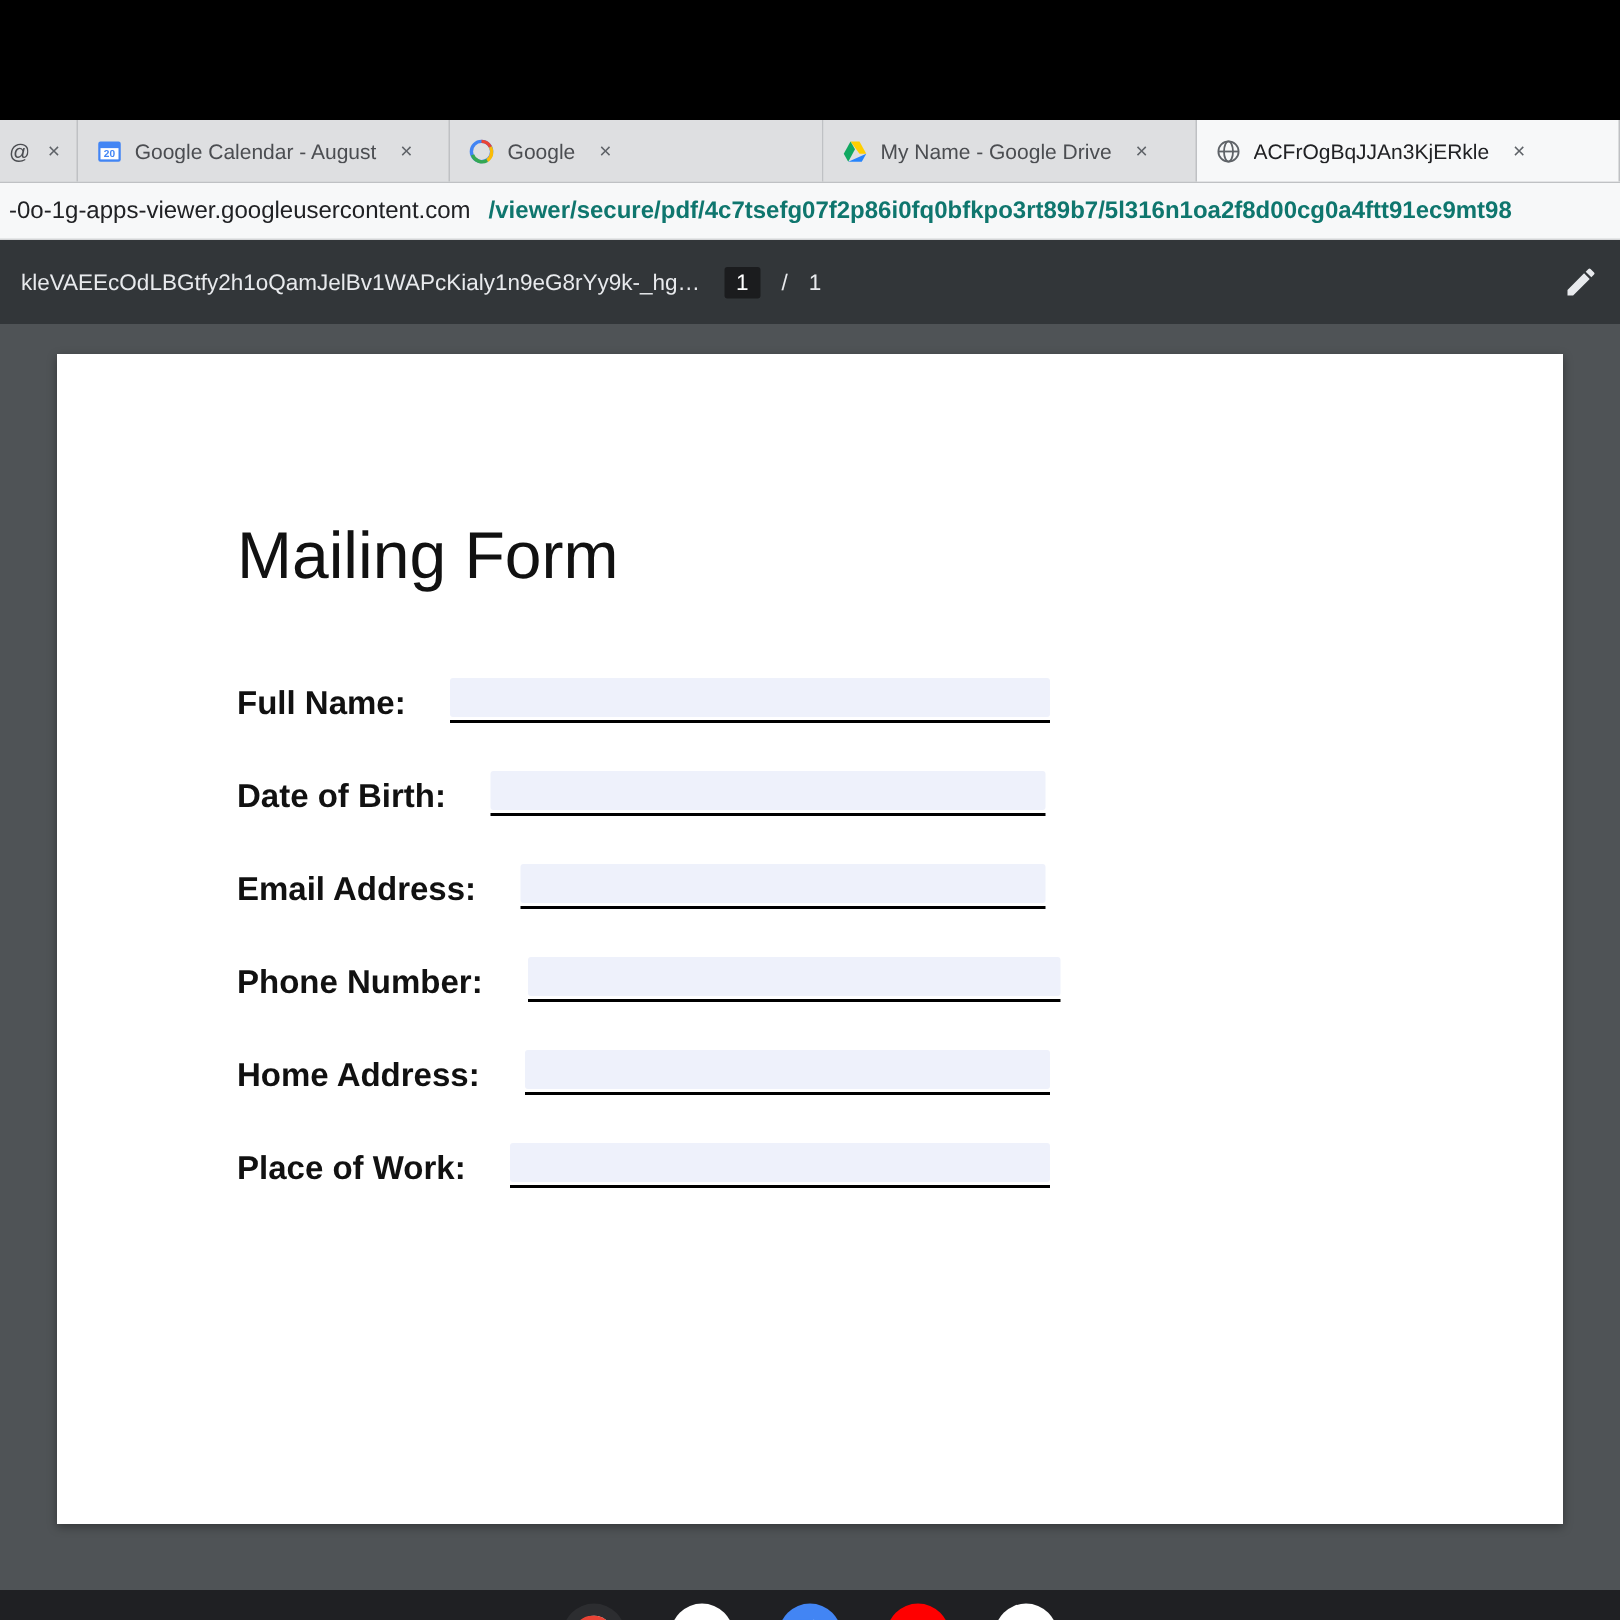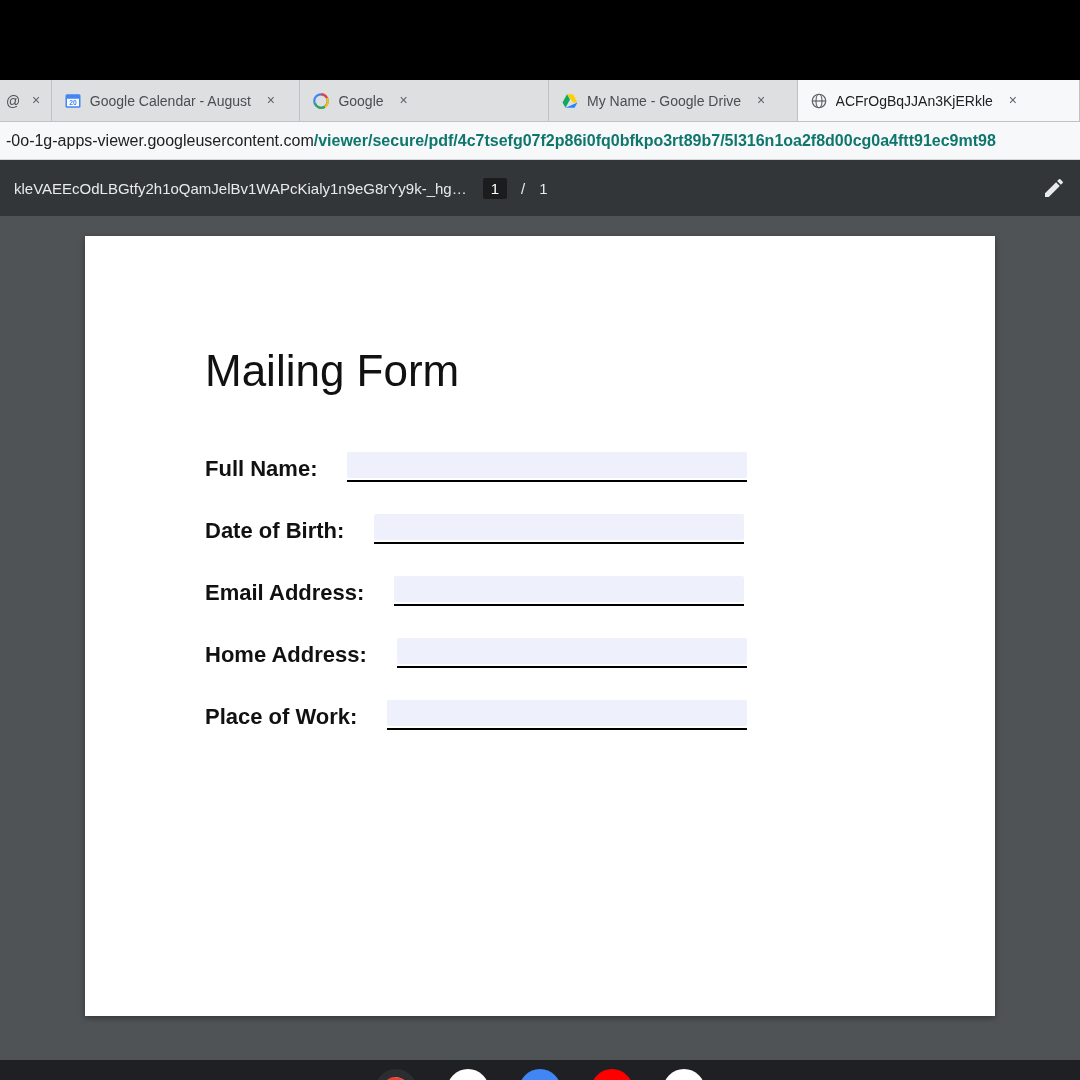--- a/index.html
+++ b/index.html
@@ -43,20 +43,21 @@
     height:38px;
     background:#f7f8f9;
     display:flex;
     align-items:center;
     padding:0 6px;
     font-size:16px;
     color:#202124;
     border-bottom:1px solid #d4d5d7;
     white-space:nowrap;
     overflow:hidden;
+    gap:12px;
   }
   .omnibar .url-main { color:#202124; }
   .omnibar .url-path { color:#0f766e;font-weight:bold; }
   
   .pdf-toolbar {
     height:56px;
     background:#323639;
     color:#e8eaed;
     display:flex;
     align-items:center;
@@ -89,21 +90,21 @@
   .viewer-area {
     background:#4f5356;
     height:calc(1080px - 40px - 42px - 38px - 56px - 60px); 
     display:flex;
     justify-content:center;
     overflow:hidden;
     padding-top:20px;
   }
   .page {
     background:#fff;
-    width:910px;
+    width:1004px;
     height:780px;
     box-shadow:0 2px 6px rgba(0,0,0,.35);
     padding:110px 120px 40px 120px;
     position:relative;
   }
   .page h1 {
     font-size:44px;
     font-weight:400;
     color:#111;
     margin-bottom:60px;
@@ -241,20 +242,26 @@
           <span class="hl"></span>
         </span>
     </div>
     <div class="form-row">
       <span class="field-label">Email Address:</span>
       <span class="field-line" style="width:350px">
           <span class="hl"></span>
         </span>
     </div>
     <div class="form-row">
+      <span class="field-label">Phone Number:</span>
+      <span class="field-line" style="width:355px">
+          <span class="hl"></span>
+        </span>
+    </div>
+    <div class="form-row">
       <span class="field-label">Home Address:</span>
       <span class="field-line" style="width:350px">
           <span class="hl"></span>
         </span>
     </div>
     <div class="form-row">
       <span class="field-label">Place of Work:</span>
       <span class="field-line" style="width:360px">
           <span class="hl"></span>
         </span>

